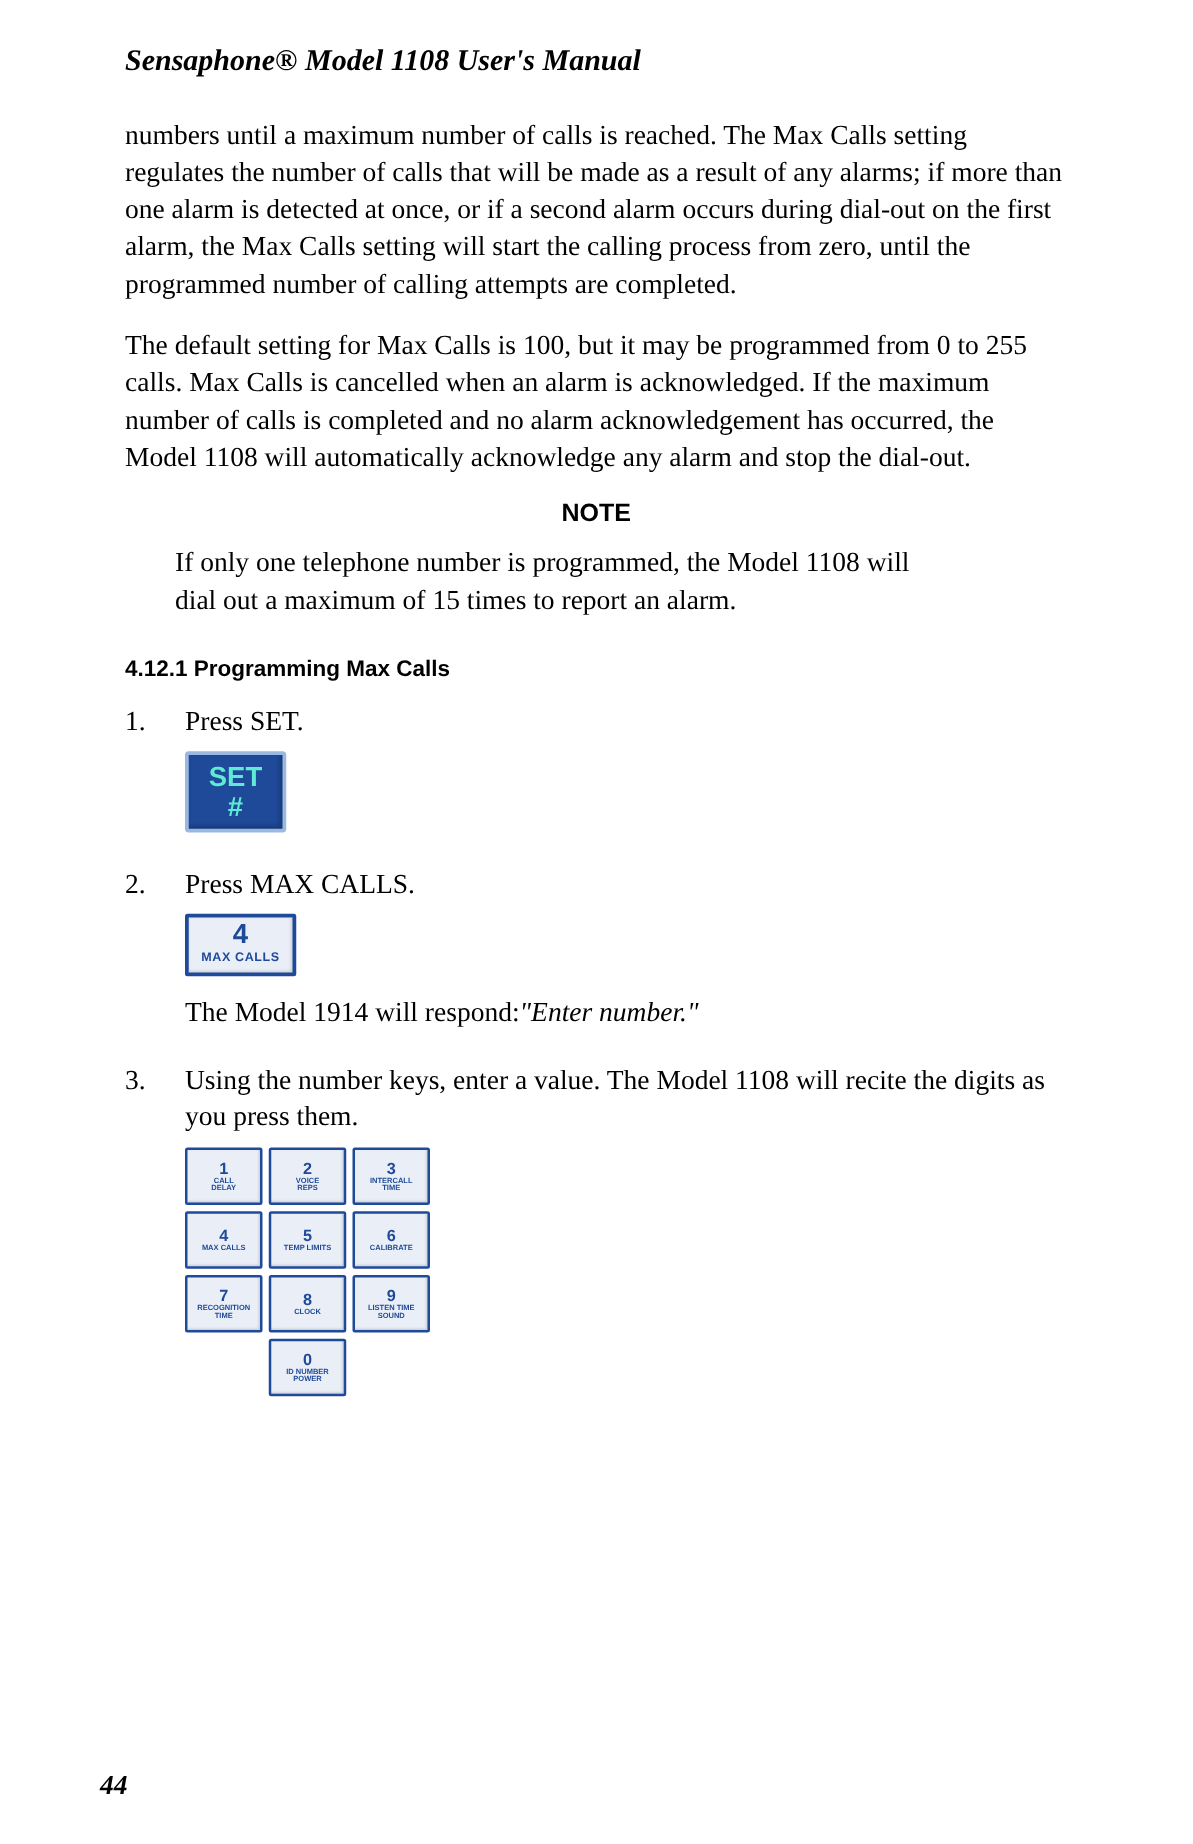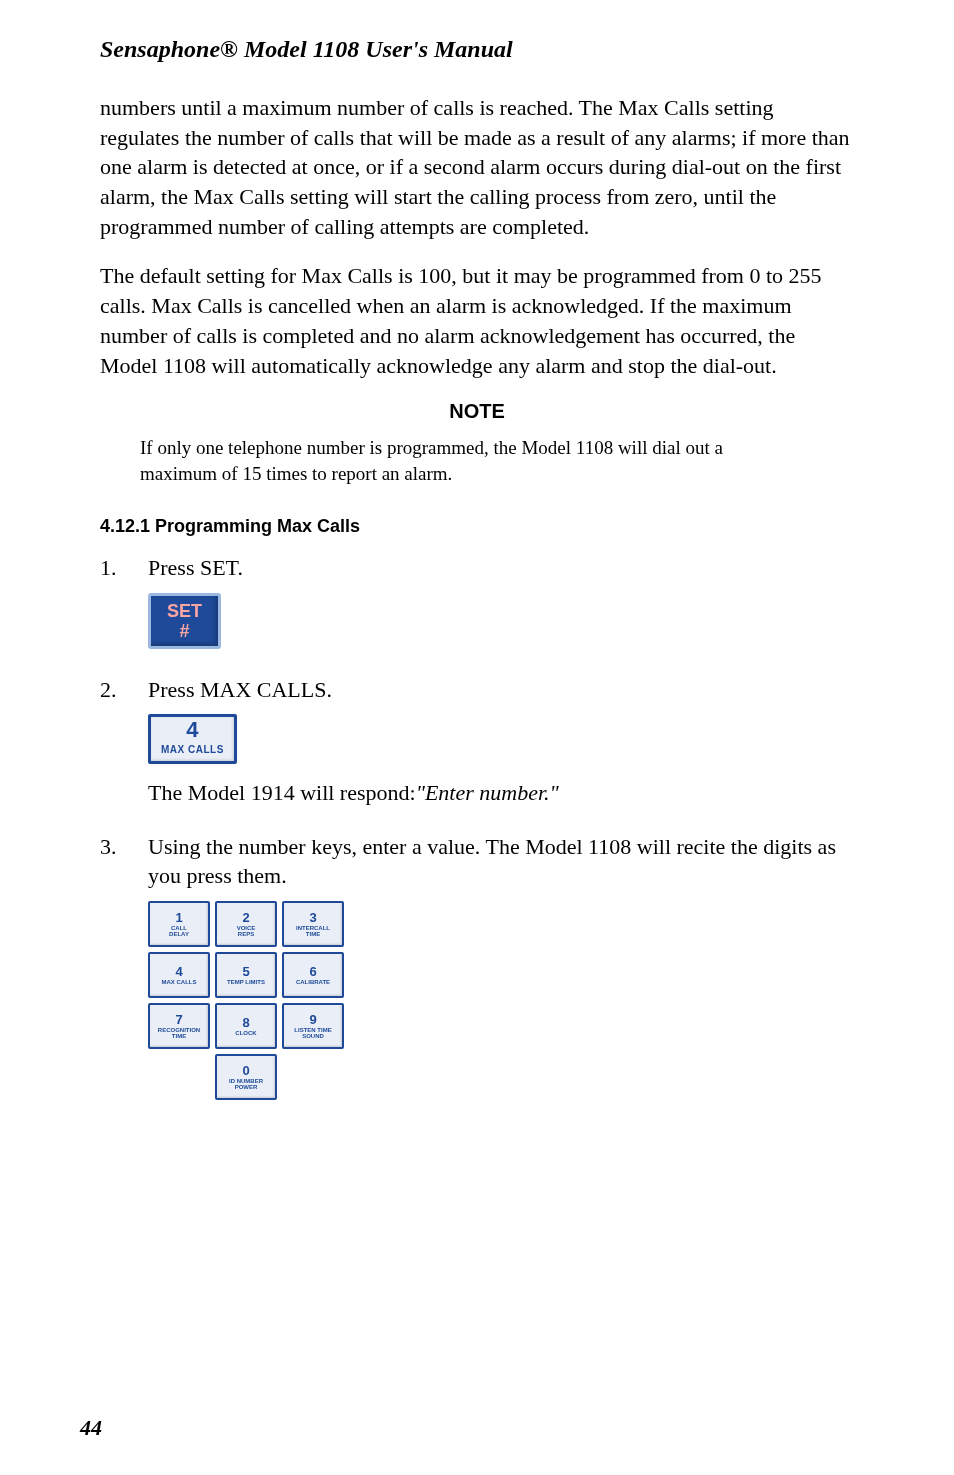--- a/index.html
+++ b/index.html
@@ -35,21 +35,21 @@
   }
   .note-heading {
     font-family: Arial, Helvetica, sans-serif;
     font-weight: bold;
     text-align: center;
     font-size: 20px;
     margin-top: 15px;
     margin-bottom: 12px;
   }
   .note-body {
-    font-size: 19px;
+    font-size: 22px;
     line-height: 1.35;
     margin-left: 40px;
     margin-right: 120px;
     margin-bottom: 30px;
   }
   .section-heading {
     font-family: Liberation Sans, sans-serif;
     font-weight: bold;
     font-size: 18px;
     margin-left: 0;
@@ -81,24 +81,24 @@
   .btn-set {
     display: inline-block;
     background: #1e4a99;
     border: 3px solid #9ab8e0;
     border-radius: 3px;
     padding: 6px 16px 4px 16px;
     text-align: center;
     box-shadow: inset -2px -2px 4px rgba(0,0,0,0.25);
   }
   .btn-set-text {
-    color: #fca5a5;
-    font-family: Arial, Helvetica, sans-serif;
-    font-weight: bold;
-    font-size: 18px;
+    color: #5eead4;
+    font-family: Arial, Helvetica, sans-serif;
+    font-weight: bold;
+    font-size: 22px;
     line-height: 1.1;
   }
   .btn-maxcalls {
     display: inline-block;
     background: #e9eef7;
     border: 3px solid #1e4a99;
     border-radius: 2px;
     padding: 2px 10px 4px 10px;
     text-align: center;
     box-shadow: inset -1px -1px 3px rgba(0,0,0,0.15);

